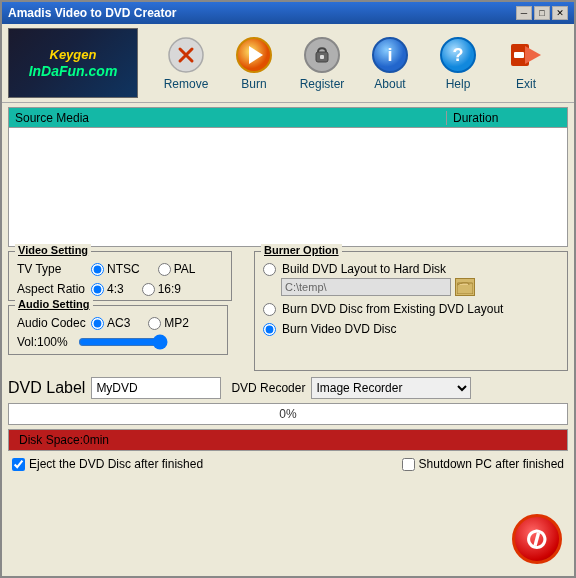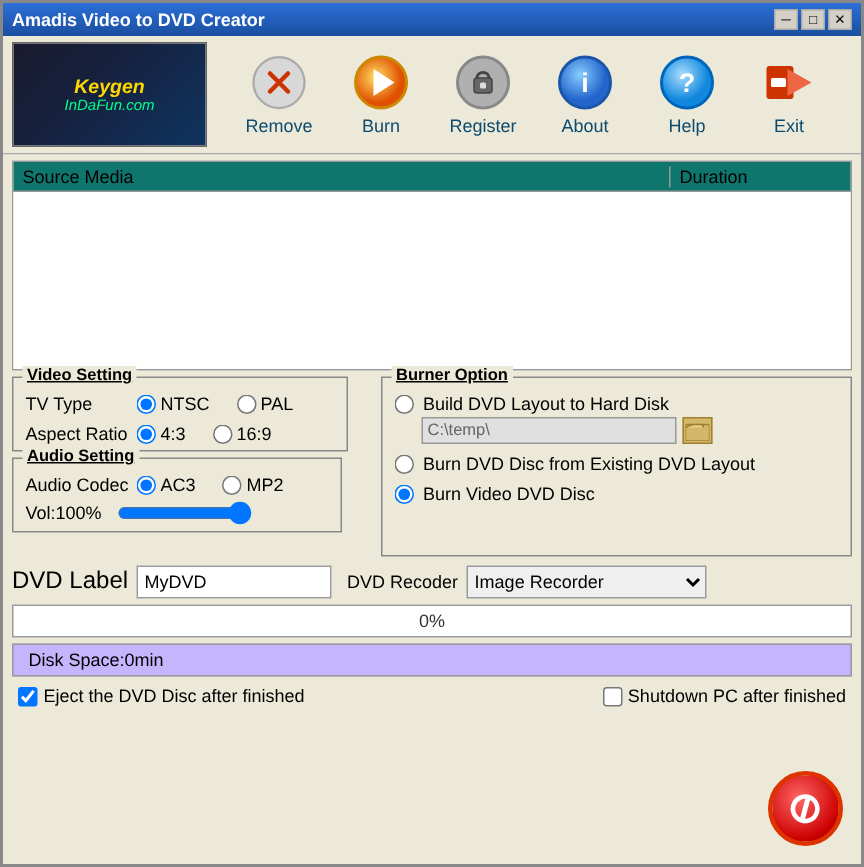--- a/index.html
+++ b/index.html
@@ -73,22 +73,22 @@
     .logo-text-keygen {
       color: #ffd700;
       font-size: 13px;
       font-weight: bold;
       font-style: italic;
       line-height: 1.2;
       text-align: center;
     }
     .logo-text-indafun {
       color: #00ff88;
-      font-size: 10px;
-      font-weight: normal;
+      font-size: 14px;
+      font-weight: bold;
       font-style: italic;
     }
     .toolbar-buttons {
       display: flex;
       align-items: center;
       gap: 0;
       flex: 1;
       justify-content: flex-start;
       padding-left: 10px;
     }
@@ -123,21 +123,21 @@
     }
     
     .file-list {
       border: 1px solid #999;
       background: white;
       height: 140px;
       flex-shrink: 0;
     }
     .file-list-header {
       display: flex;
-      background: #0f766e;
+      background: #14b8a6;
       border-bottom: 1px solid #999;
       height: 20px;
       align-items: center;
     }
     .fh-source {
       flex: 1;
       padding-left: 6px;
       font-size: 12px;
       border-right: 1px solid #999;
     }
@@ -263,21 +263,21 @@
       position: absolute;
       top: 50%;
       left: 50%;
       transform: translate(-50%, -50%);
       font-size: 12px;
       color: #333;
     }
     
     .disk-space-row {
       border: 1px solid #999;
-      background: #c4b5fd;
+      background: #b91c1c;
       height: 22px;
       display: flex;
       align-items: center;
       padding-left: 10px;
       font-size: 12px;
       flex-shrink: 0;
     }
     
     .bottom-checks {
       display: flex;

